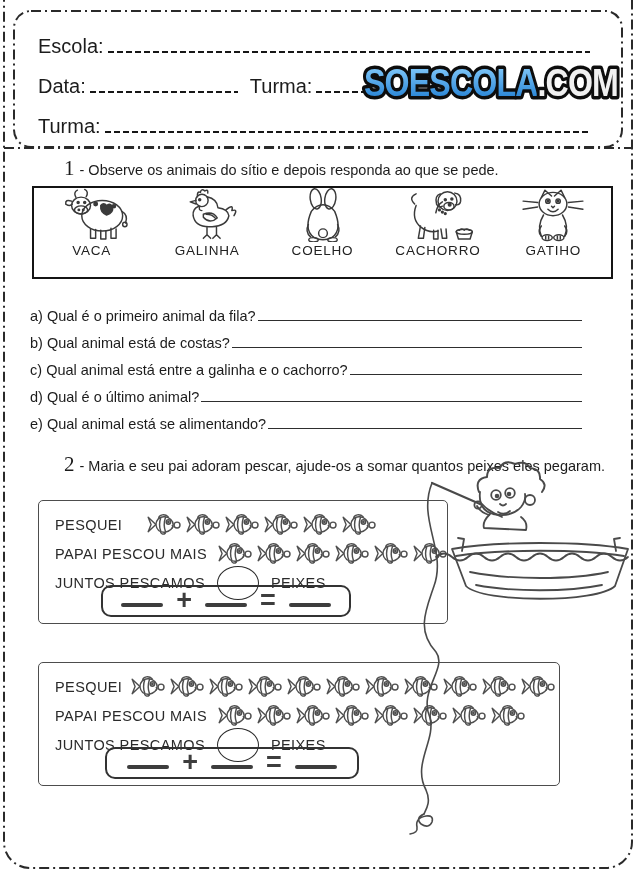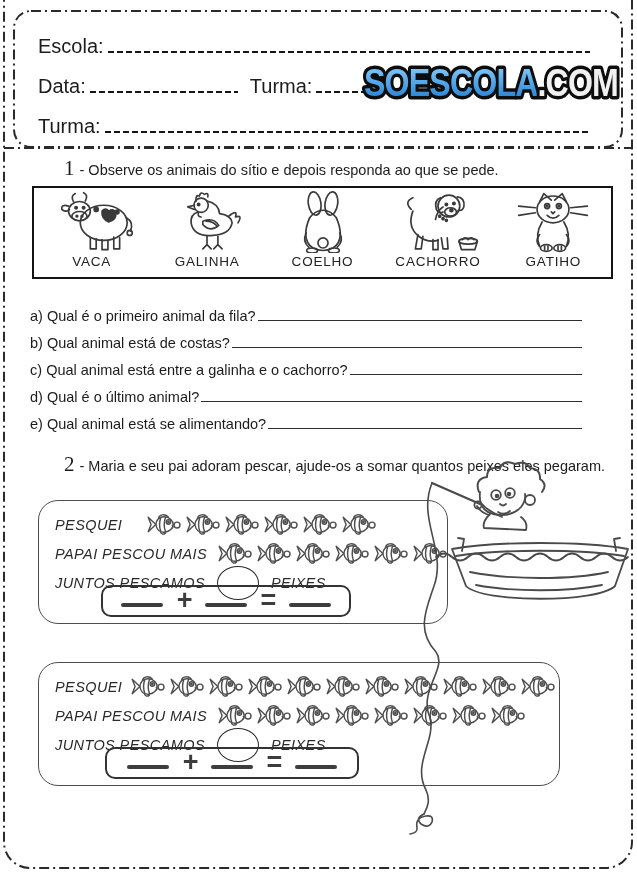--- a/index.html
+++ b/index.html
@@ -17,33 +17,33 @@
     background:repeating-linear-gradient(90deg,#161616 0 6px,transparent 6px 9px);}
   .logo{position:absolute;left:360px;top:56px;width:264px;height:52px;}
 
   
   .exhead{position:absolute;display:flex;align-items:baseline;font-size:14.5px;}
   .exnum{font-family:"Liberation Serif","DejaVu Serif",serif;font-size:21px;margin-right:5px;}
 
   
   .animalbox{position:absolute;left:32px;top:186px;width:577px;height:89px;
     border:2px solid #141414;display:flex;}
-  .acell{flex:1;display:flex;flex-direction:column;align-items:center;justify-content:flex-end;padding-bottom:8px;}
+  .acell{flex:1;display:flex;flex-direction:column;align-items:center;justify-content:flex-end;padding-bottom:19px;}
   .acell svg{width:88px;height:62px;margin-bottom:1px;}
   .alabel{font-size:13.5px;letter-spacing:.8px;color:#222;}
 
   
   .questions{position:absolute;left:30px;top:297px;width:552px;}
   .qrow{display:flex;align-items:flex-end;font-size:14.5px;height:27px;}
   .qtext{white-space:nowrap;}
   .qline{flex:1;border-bottom:1.4px solid #2e2e2e;margin:0 0 3px 2px;}
 
   
-  .fbox{position:absolute;border:1.8px solid #4d4d4d;border-radius:20px;
-    padding:9px 0 0 16px;box-sizing:border-box;background:transparent;font-style:italic;}
+  .fbox{position:absolute;border:1.8px solid #4d4d4d;border-radius:5px;
+    padding:9px 0 0 16px;box-sizing:border-box;background:transparent;}
   .fbox1{left:38px;top:500px;width:410px;height:124px;}
   .fbox2{left:38px;top:662px;width:522px;height:124px;}
   .frow{display:flex;align-items:center;height:29px;font-size:14.5px;letter-spacing:.4px;color:#2a2a2a;}
   .flabel{white-space:nowrap;}
   .fishrow{display:flex;gap:3px;margin-left:10px;}
   .fishrow svg{width:36px;height:23px;flex:none;}
   .fbox .frow:nth-child(1) .fishrow{margin-left:24px;}
   .fbox2 .frow:nth-child(1) .fishrow{margin-left:8px;}
   .answer-circle{display:inline-block;width:40px;height:32px;border:1.7px solid #2c2c2c;
     border-radius:50%;margin:0 12px;}

